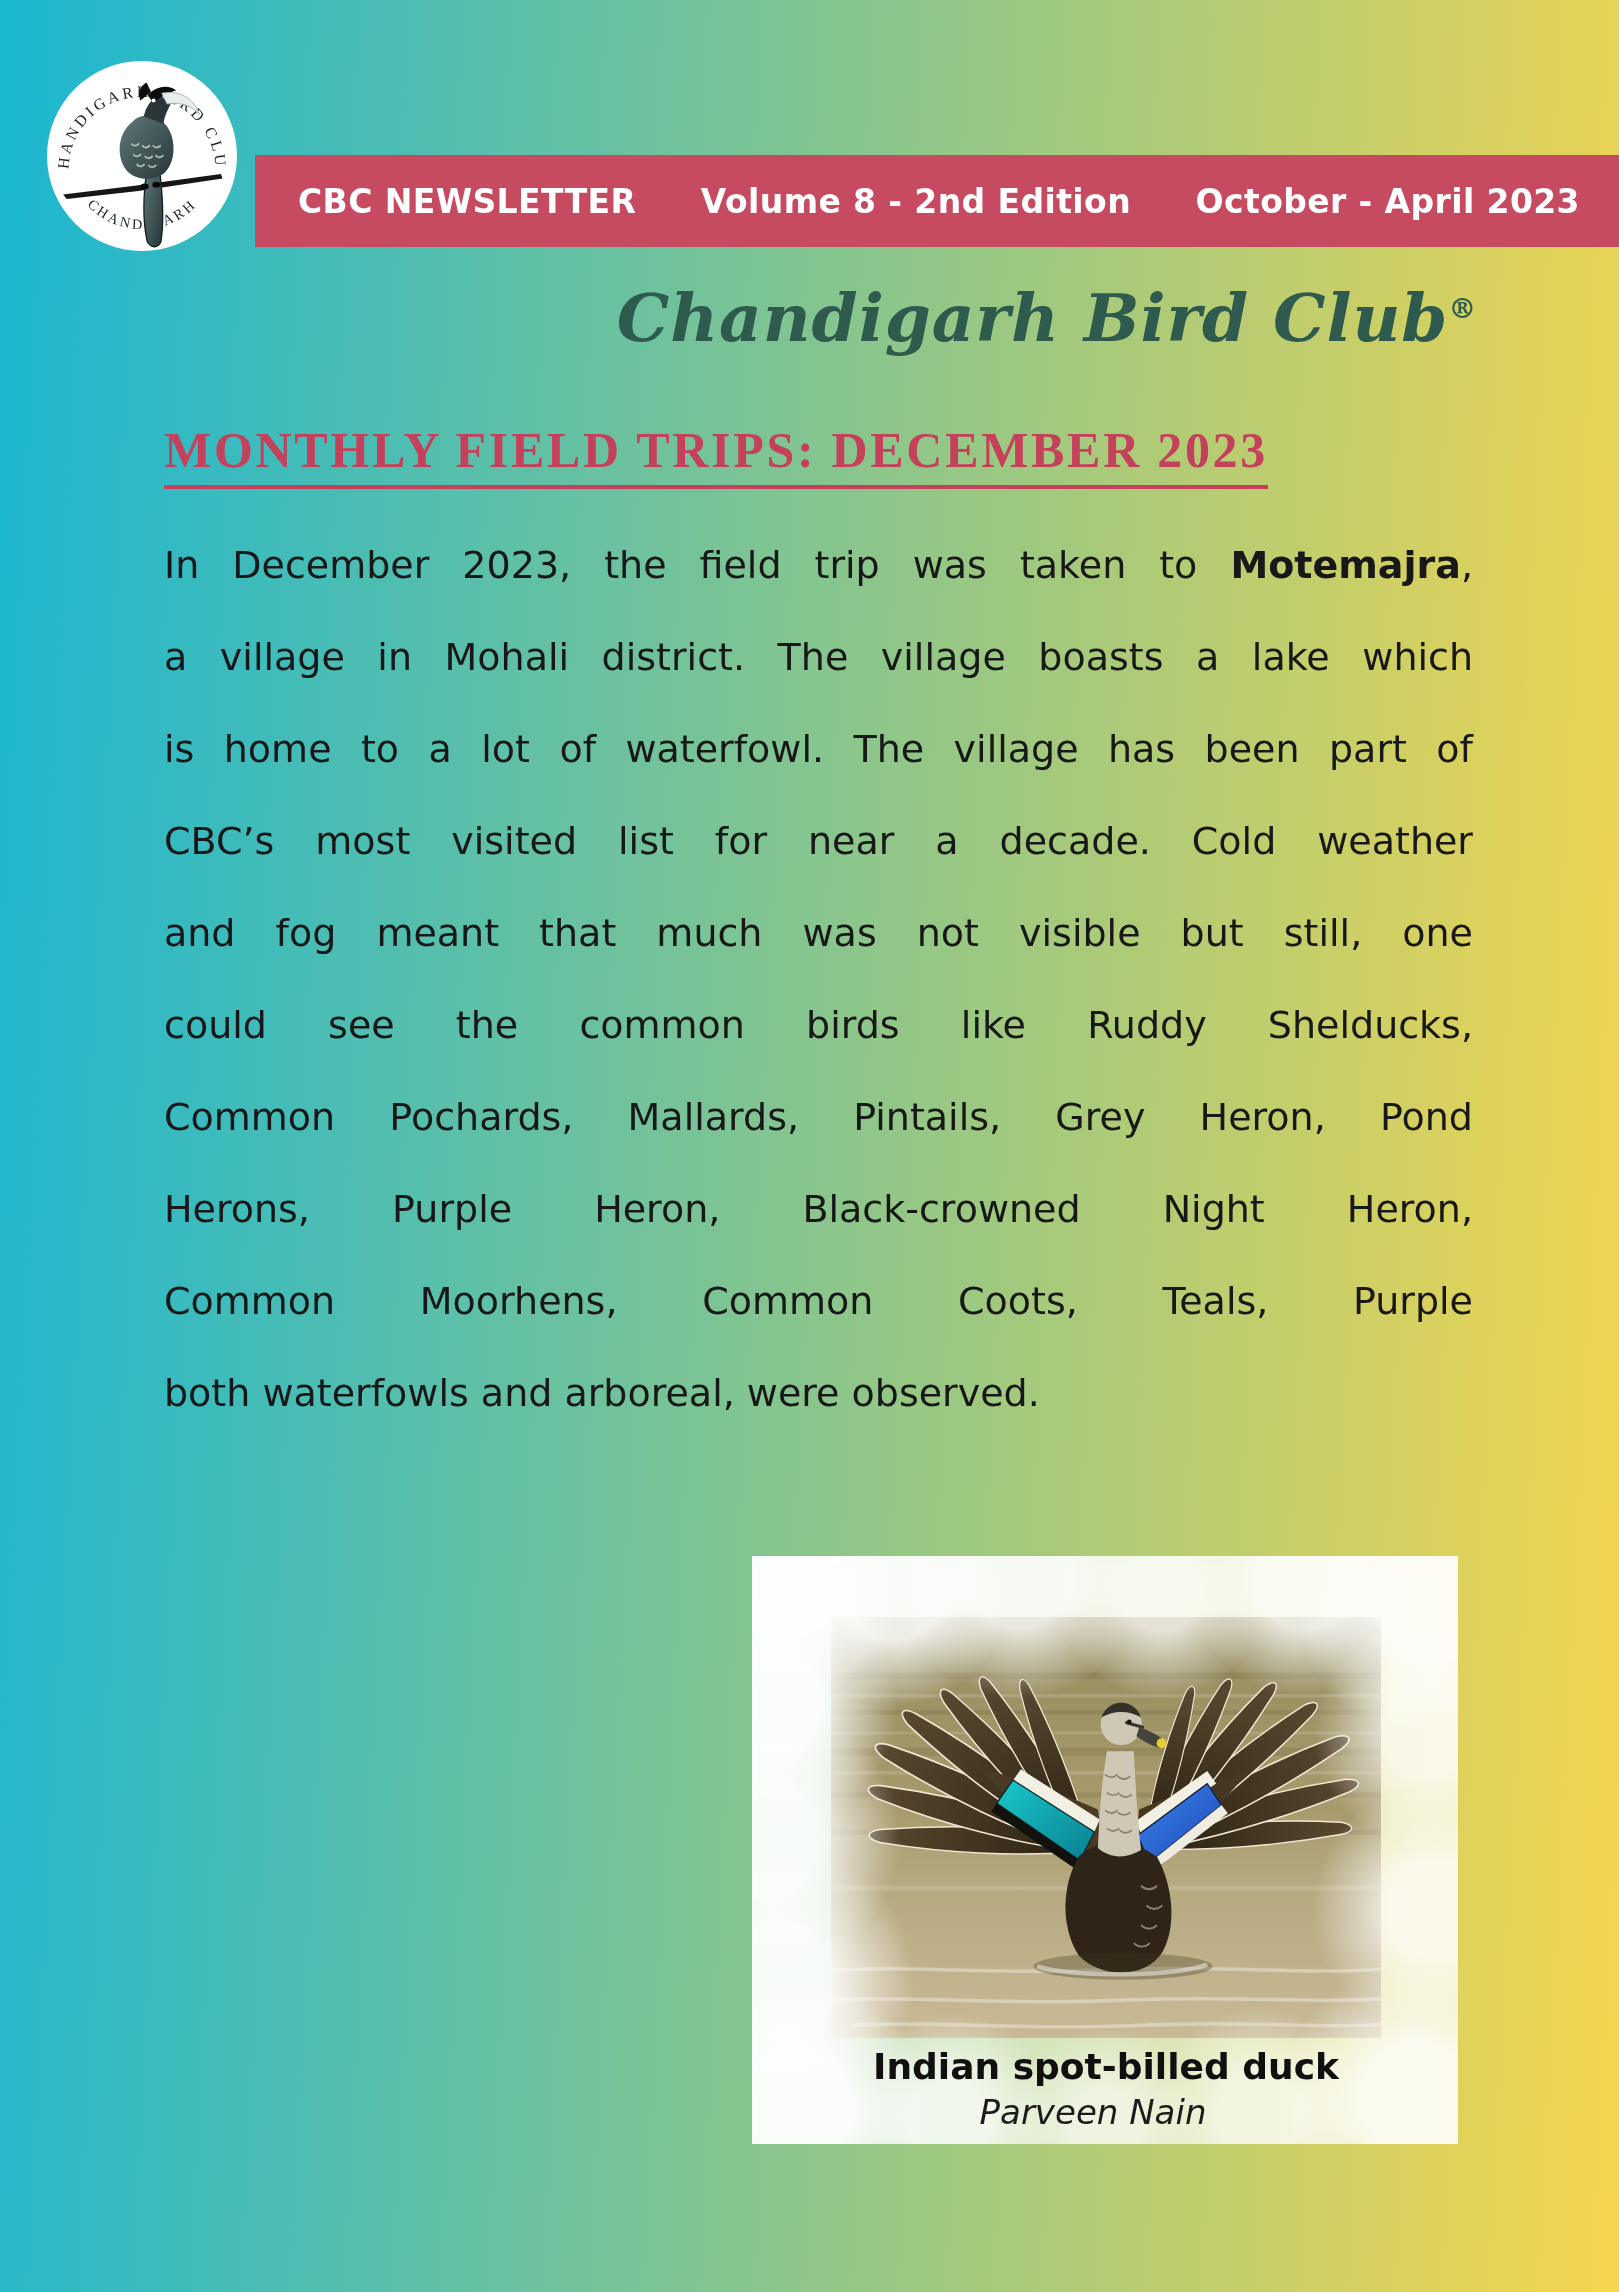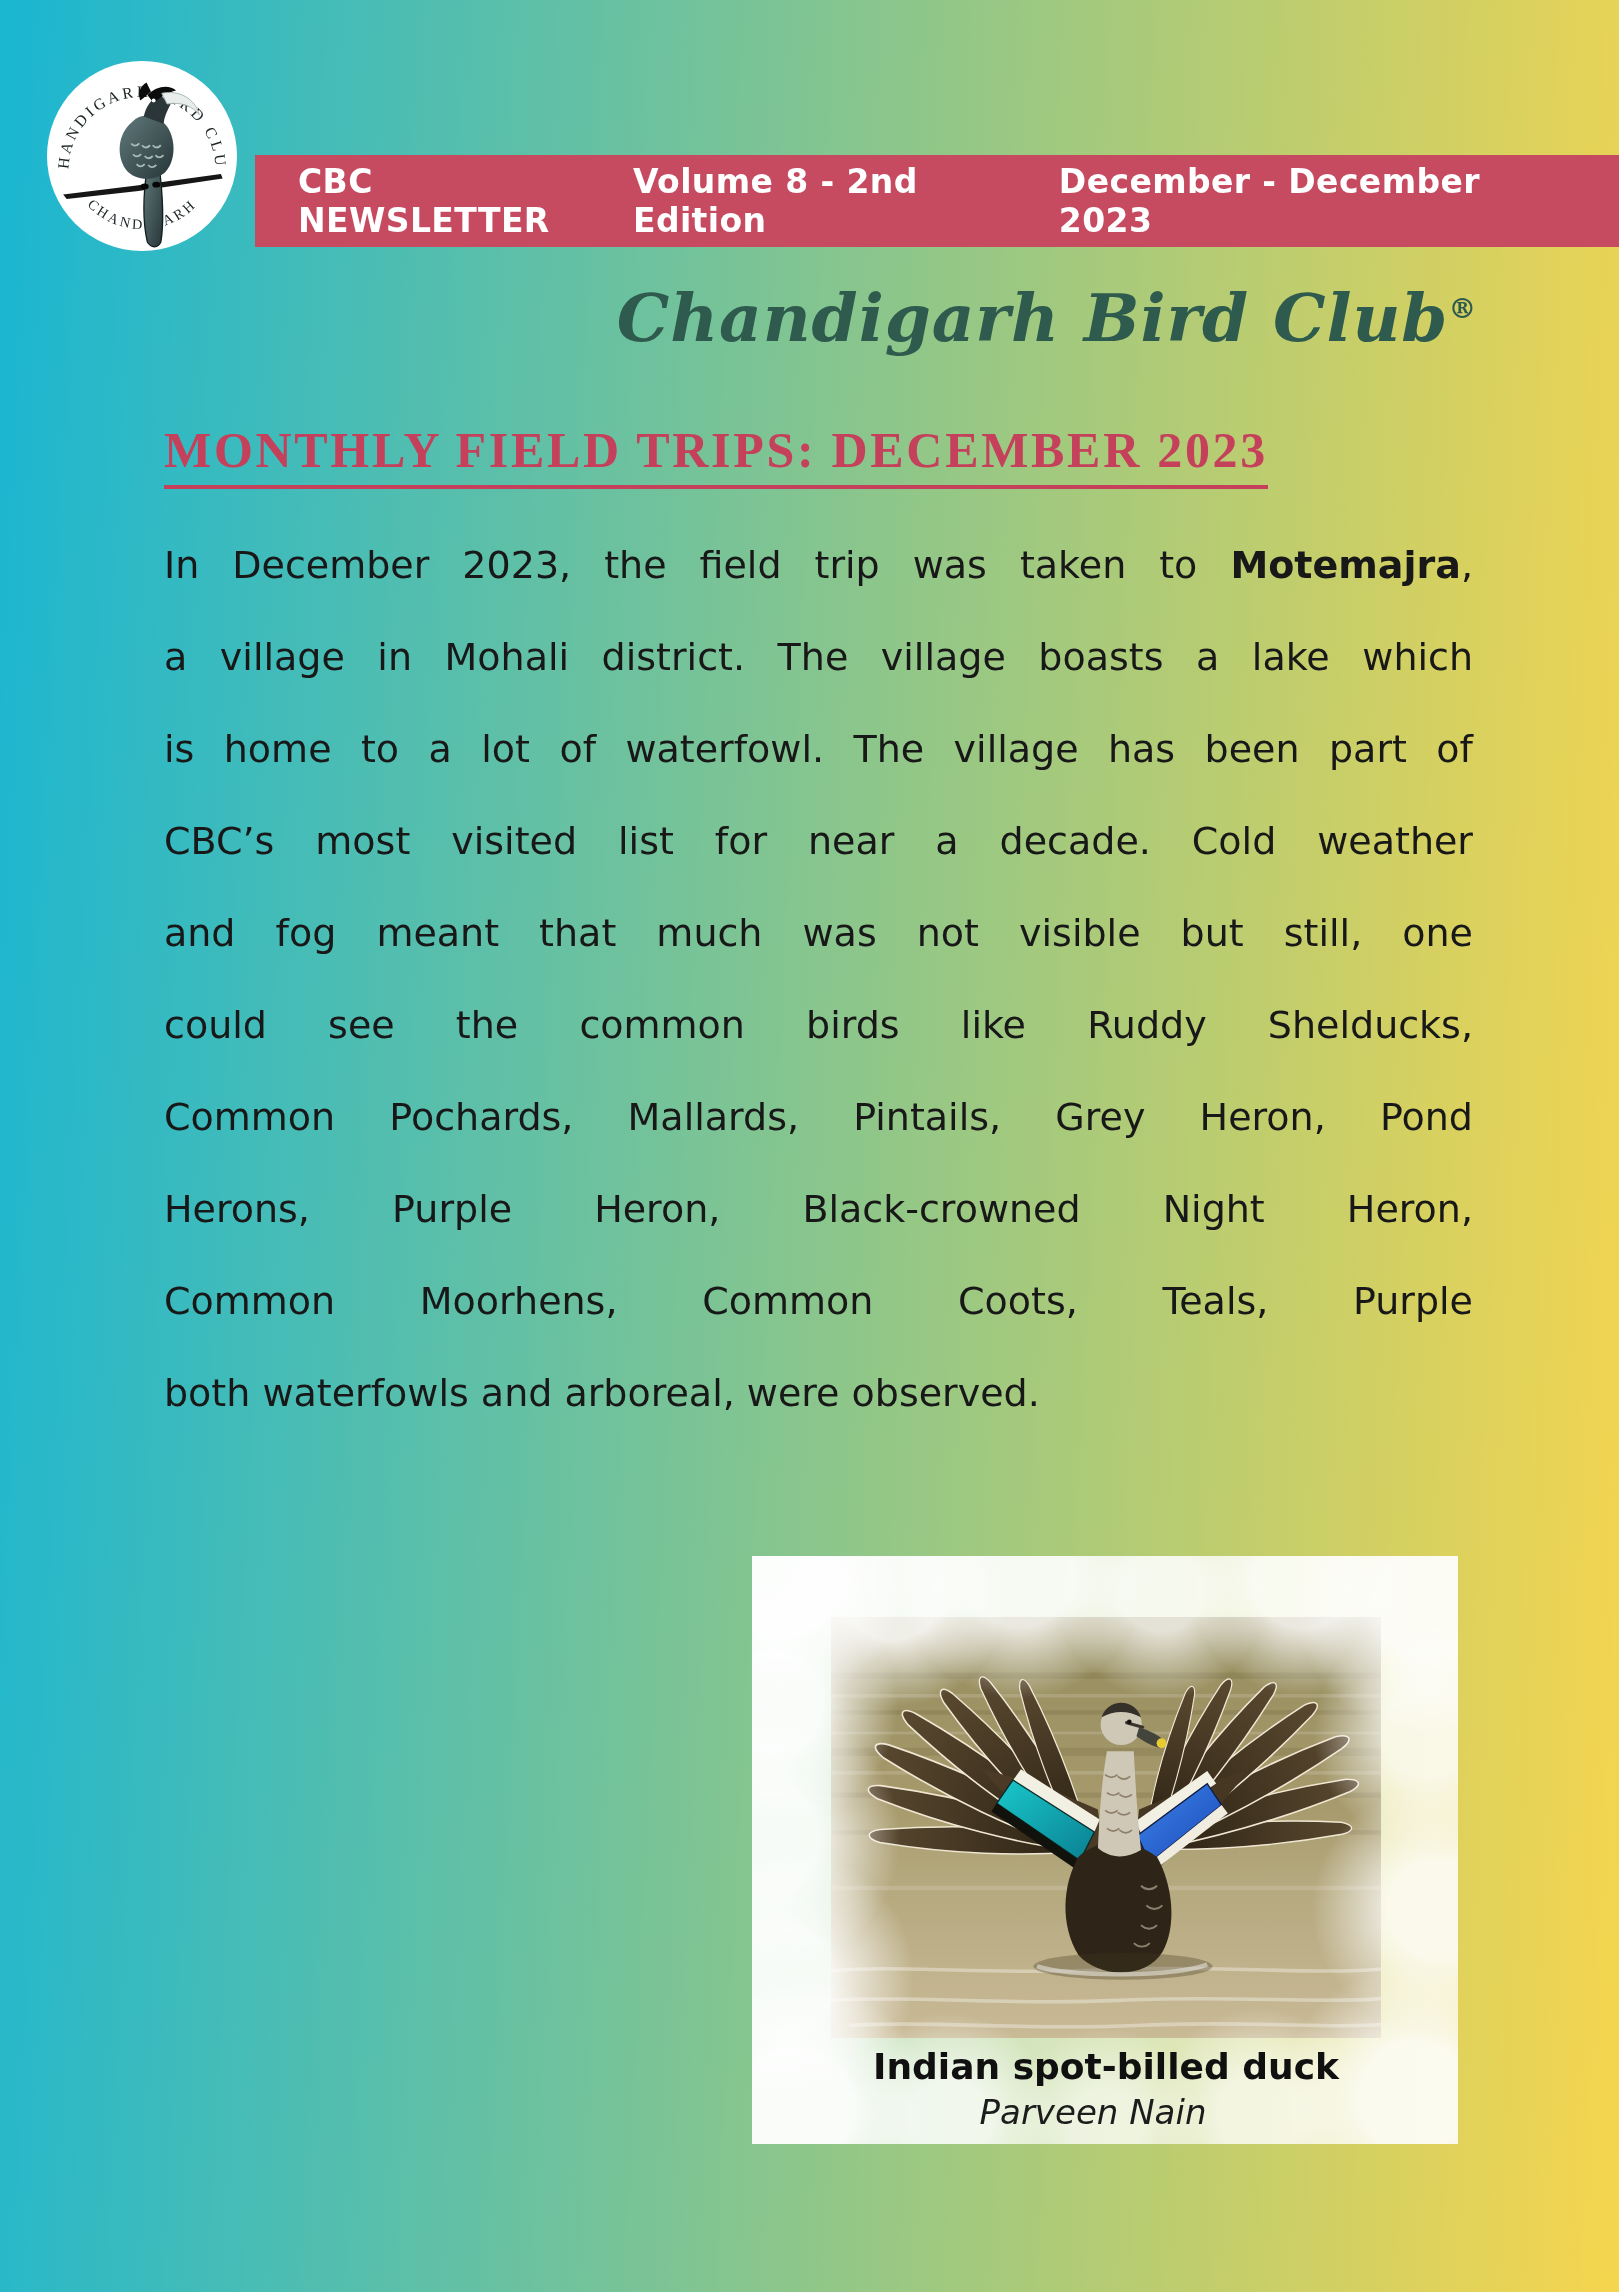--- a/index.html
+++ b/index.html
@@ -121,21 +121,21 @@
         </g>
         <ellipse cx="109" cy="140" rx="4.5" ry="3.2" fill="#060606"></ellipse>
         <ellipse cx="122" cy="138" rx="4.5" ry="3.2" fill="#060606"></ellipse>
       </g>
     </svg>
   </div>
 
   <div class="banner">
     <span>CBC NEWSLETTER</span>
     <span>Volume 8 - 2nd Edition</span>
-    <span>December - December 2023</span>
+    <span>October - April 2023</span>
   </div>
 
   <div class="club-title">
     <span>Chandigarh Bird Club</span><span class="reg">®</span>
   </div>
 
   <div class="heading">MONTHLY FIELD TRIPS: DECEMBER 2023</div>
 
   <div class="article">
       <div class="line just"><span>In December 2023, the field trip was taken to </span><strong>Motemajra</strong><span>,</span></div>

